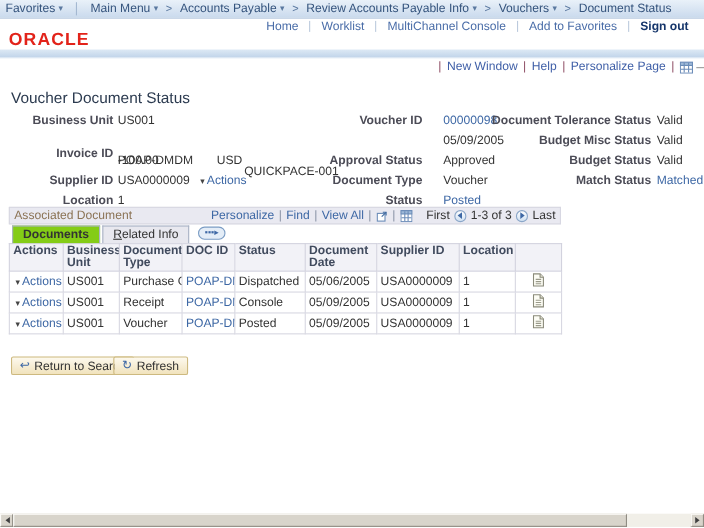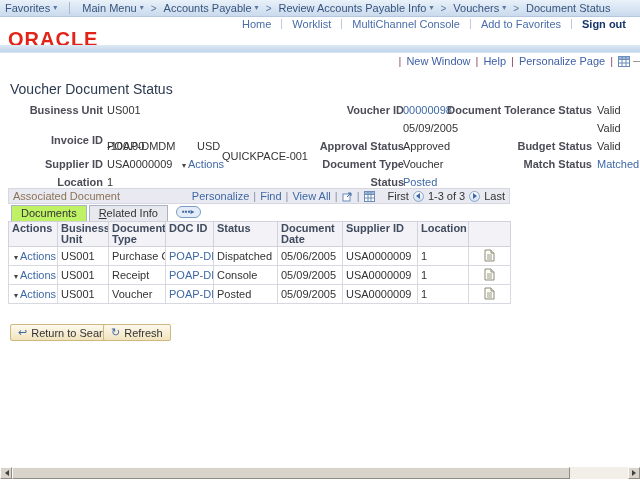--- a/index.html
+++ b/index.html
@@ -14,37 +14,37 @@
   .caret{font-size:8px;color:#5b79a0;line-height:1;}
   .sep-line{width:1px;height:12px;background:#a4b8d1;margin:0 7px;}
   .crumb-gt{color:#5b79a0;margin:0 2px;font-size:10px;}
 
   
   .portal-links{position:absolute;top:17px;right:4px;height:13px;display:flex;align-items:center;color:#4a6da8;}
   .plink{padding:0 10px;cursor:pointer;}
   .pdiv{width:1px;height:10px;background:#bccadd;}
   .signout{font-weight:bold;color:#16366b;}
 
-  .logo{position:absolute;left:8px;top:28px;font-size:20px;font-weight:bold;color:#e2231a;letter-spacing:1px;}
+  .logo{position:absolute;left:8px;top:28px;font-size:16px;font-weight:bold;color:#e2231a;letter-spacing:1px;}
   .blue-strip{position:absolute;left:0;top:45px;width:640px;height:7px;
     background:linear-gradient(#dde9f5,#c2d5ea);border-bottom:1px solid #d6e3f1;}
 
   
   .page-links{position:absolute;top:55px;right:10px;display:flex;align-items:center;color:#3f5fa7;}
   .pl-sep{color:#8e4d64;margin:0 5px;}
   .pl-item{cursor:pointer;}
   .dash{position:absolute;top:61px;right:0;width:7px;height:1px;background:#9a9a9a;}
 
   .page-title{position:absolute;left:10px;top:81px;font-size:14px;color:#2b3a4f;}
 
   
   .flabel{position:absolute;font-weight:bold;color:#4c4c57;text-align:right;line-height:13px;}
   .fval{position:absolute;color:#333;line-height:13px;white-space:nowrap;}
   .lbl-l{left:8px;width:95px;}   .val-l{left:107px;}
-  .lbl-m{left:276px;width:128px;}.val-m{left:403px;}
+  .lbl-m{left:256px;width:128px;}.val-m{left:403px;}
   .lbl-r{left:440px;width:152px;}.val-r{left:597px;}
   .link{color:#3e68a5;cursor:pointer;}
   .act-caret{font-size:8px;color:#444;margin:0 2px;}
 
   
   .assoc{position:absolute;left:8px;top:188px;width:502px;}
   .assoc-head{height:16px;background:#e9e9f1;border:1px solid #d7d7e2;display:flex;
     align-items:center;padding:0 4px;box-sizing:border-box;}
   .assoc-title{color:#8b7355;flex:1;}
   .tool{display:flex;align-items:center;color:#3e68a5;}
@@ -53,21 +53,21 @@
   .pager{display:flex;align-items:center;margin-left:13px;color:#333;}
   .nav-circle{width:11px;height:11px;border-radius:50%;border:1px solid #8aa6c8;box-sizing:border-box;
     background:linear-gradient(#ffffff,#cfe0f2);display:inline-flex;align-items:center;justify-content:center;
     margin:0 4px;cursor:pointer;}
   .tri-l{width:0;height:0;border:3px solid transparent;border-right:4px solid #3e68a5;margin-left:-3px;}
   .tri-r{width:0;height:0;border:3px solid transparent;border-left:4px solid #3e68a5;margin-right:-3px;}
 
   .tabs-row{display:flex;align-items:flex-end;height:17px;padding-left:3px;}
   .tab{border:1px solid #aab3c5;border-bottom:none;padding:1px 9px 2px;background:#e8e8ef;
     color:#333;margin-right:2px;cursor:pointer;display:inline-block;}
-  .tab.active{background:#bef264;font-weight:normal;}
+  .tab.active{background:#84cc16;font-weight:bold;}
   .tab:not(.active)::first-letter{text-decoration:underline;}
   .tab-pill{border:1px solid #7a9cc4;border-radius:7px;background:#e4edf7;color:#3e68a5;
     font-size:8px;line-height:10px;padding:0 5px;margin:0 0 3px 6px;cursor:pointer;}
 
   table.grid{border-collapse:collapse;width:502px;table-layout:fixed;font-size:11px;
     border:1px solid #b9b9c8;}
   .grid th{background:#f2f2f7;border:1px solid #d2d2de;font-weight:bold;color:#414b5e;
     text-align:left;padding:1px 3px;vertical-align:top;line-height:11px;height:22px;
     overflow:hidden;white-space:normal;}
   .grid td{border:1px solid #d8d8e2;padding:1px 3px;height:16px;overflow:hidden;
@@ -180,20 +180,21 @@
   <span class="fval val-m" style="top:122px">05/09/2005</span>
   <span class="flabel lbl-m" style="top:140px">Approval Status</span>
   <span class="fval val-m" style="top:140px">Approved</span>
   <span class="flabel lbl-m" style="top:158px">Document Type</span>
   <span class="fval val-m" style="top:158px">Voucher</span>
   <span class="flabel lbl-m" style="top:176px">Status</span>
   <span class="fval val-m link" style="top:176px">Posted</span>
 
   <span class="flabel lbl-r" style="top:104px">Document Tolerance Status</span>
   <span class="fval val-r" style="top:104px">Valid</span>
+  <span class="flabel lbl-r" style="top:122px">Budget Misc Status</span>
   <span class="fval val-r" style="top:122px">Valid</span>
   <span class="flabel lbl-r" style="top:140px">Budget Status</span>
   <span class="fval val-r" style="top:140px">Valid</span>
   <span class="flabel lbl-r" style="top:158px">Match Status</span>
   <span class="fval val-r link" style="top:158px">Matched</span>
 
   <div class="assoc">
     <div class="assoc-head">
       <span class="assoc-title">Associated Document</span>
       <span class="tool">

